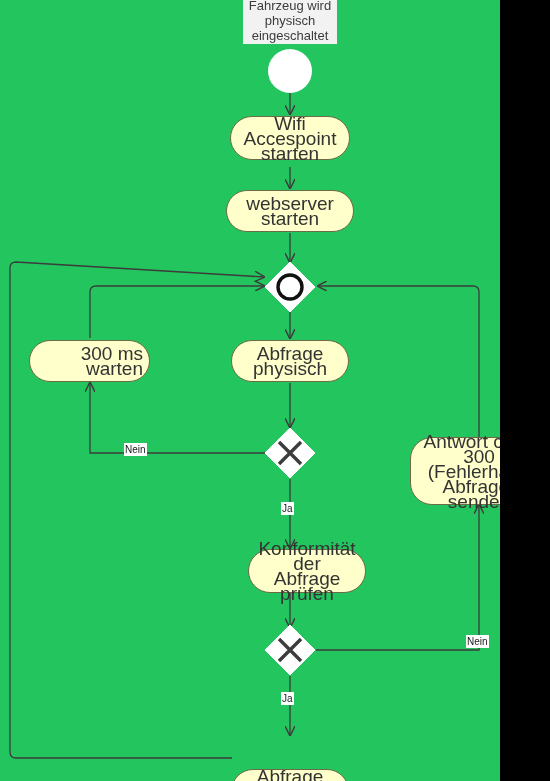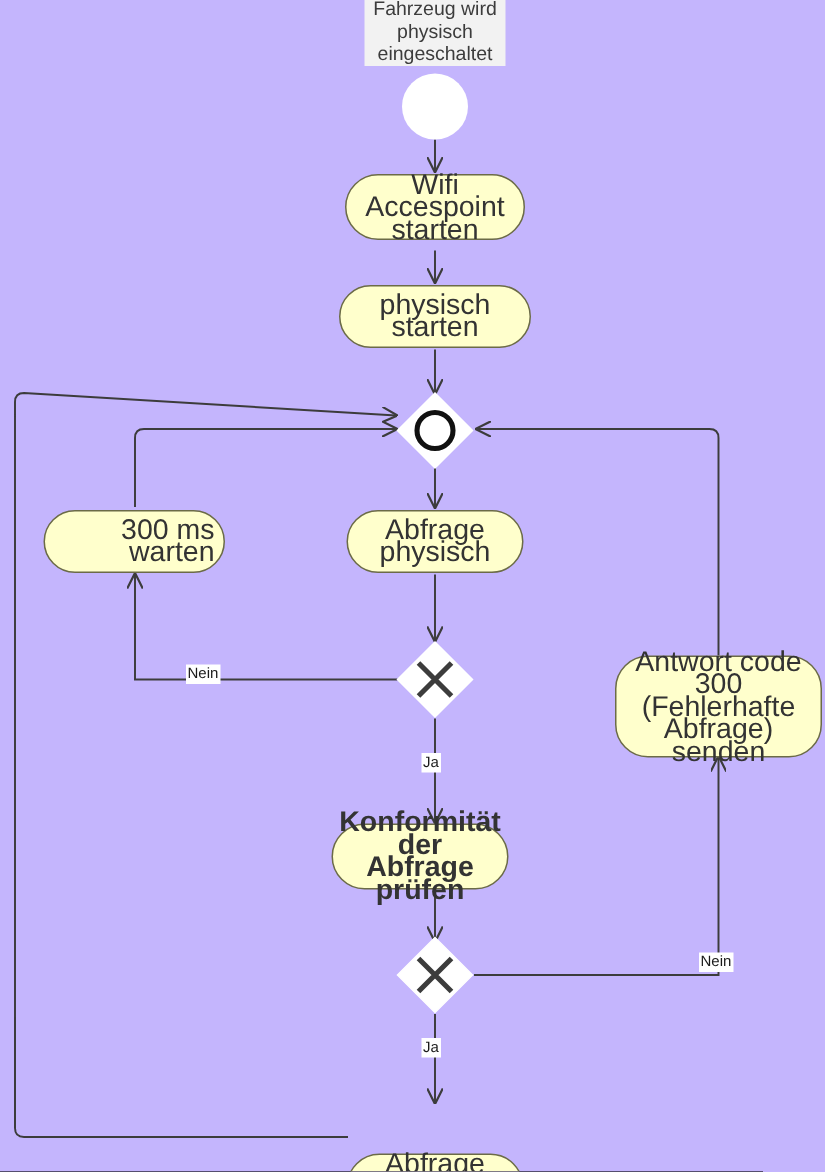--- a/index.html
+++ b/index.html
@@ -6,23 +6,23 @@
   html, body {
     margin: 0;
     padding: 0;
     background: #000000;
   }
   body {
     font-family: "Liberation Sans", sans-serif;
   }
   #canvas {
     position: relative;
-    width: 550px;
+    width: 500px;
     height: 781px;
-    background: #c4b5fd;
+    background: #22c55e;
     overflow: hidden;
   }
   #edges {
     position: absolute;
     left: 0;
     top: 0;
     width: 550px;
     height: 781px;
   }
   .node {
@@ -126,21 +126,21 @@
 
   <div class="note lbl-multiline" style="left:243px; top:-4px; width:94px; height:48px;">Fahrzeug wird
 physisch
 eingeschaltet</div>
 
   <div class="initial-node" style="left:268px; top:49px; width:44px; height:44px;"></div>
 
   <div class="node lbl-multiline" style="left:230px; top:116px; width:120px; height:44px;">Wifi Accespoint
 starten</div>
 
-  <div class="node" style="left:226px; top:190px; width:128px; height:42px;">physisch starten</div>
+  <div class="node" style="left:226px; top:190px; width:128px; height:42px;">webserver starten</div>
 
   <div class="diamond" style="left:264px; top:261px; width:52px; height:52px;">
     <svg viewBox="0 0 52 52" width="52" height="52" xmlns="http://www.w3.org/2000/svg">
       <polygon points="26,1 51,26 26,51 1,26" fill="#ffffff" stroke="#ffffff" stroke-width="1"></polygon>
       <circle cx="26" cy="26" r="12" fill="#ffffff" stroke="#111111" stroke-width="3.4"></circle>
     </svg>
   </div>
 
   <div class="node" style="left:29px; top:340px; width:121px; height:42px;text-align:right;">300 ms warten</div>
 
@@ -150,21 +150,21 @@
     <svg viewBox="0 0 52 52" width="52" height="52" xmlns="http://www.w3.org/2000/svg">
       <polygon points="26,1 51,26 26,51 1,26" fill="#ffffff" stroke="#ffffff" stroke-width="1"></polygon>
       <path d="M 15 15 L 37 37 M 37 15 L 15 37" stroke="#3c3c3c" stroke-width="3.4" fill="none"></path>
     </svg>
   </div>
 
   <div class="node lbl-multiline" style="left:410px; top:437px; width:138px; height:68px;">Antwort code 300
 (Fehlerhafte Abfrage)
 senden</div>
 
-  <div class="node lbl-multiline" style="left:221px; top:549px; width:118px; height:44px;font-weight:bold;">Konformität der
+  <div class="node lbl-multiline" style="left:248px; top:549px; width:118px; height:44px;">Konformität der
 Abfrage prüfen</div>
 
   <div class="diamond" style="left:264px; top:624px; width:52px; height:52px;">
     <svg viewBox="0 0 52 52" width="52" height="52" xmlns="http://www.w3.org/2000/svg">
       <polygon points="26,1 51,26 26,51 1,26" fill="#ffffff" stroke="#ffffff" stroke-width="1"></polygon>
       <path d="M 15 15 L 37 37 M 37 15 L 15 37" stroke="#3c3c3c" stroke-width="3.4" fill="none"></path>
     </svg>
   </div>
 
   <div class="node lbl-multiline" style="left:231px; top:737px; width:118px; height:44px;margin-top:32px;">Abfrage Handler

